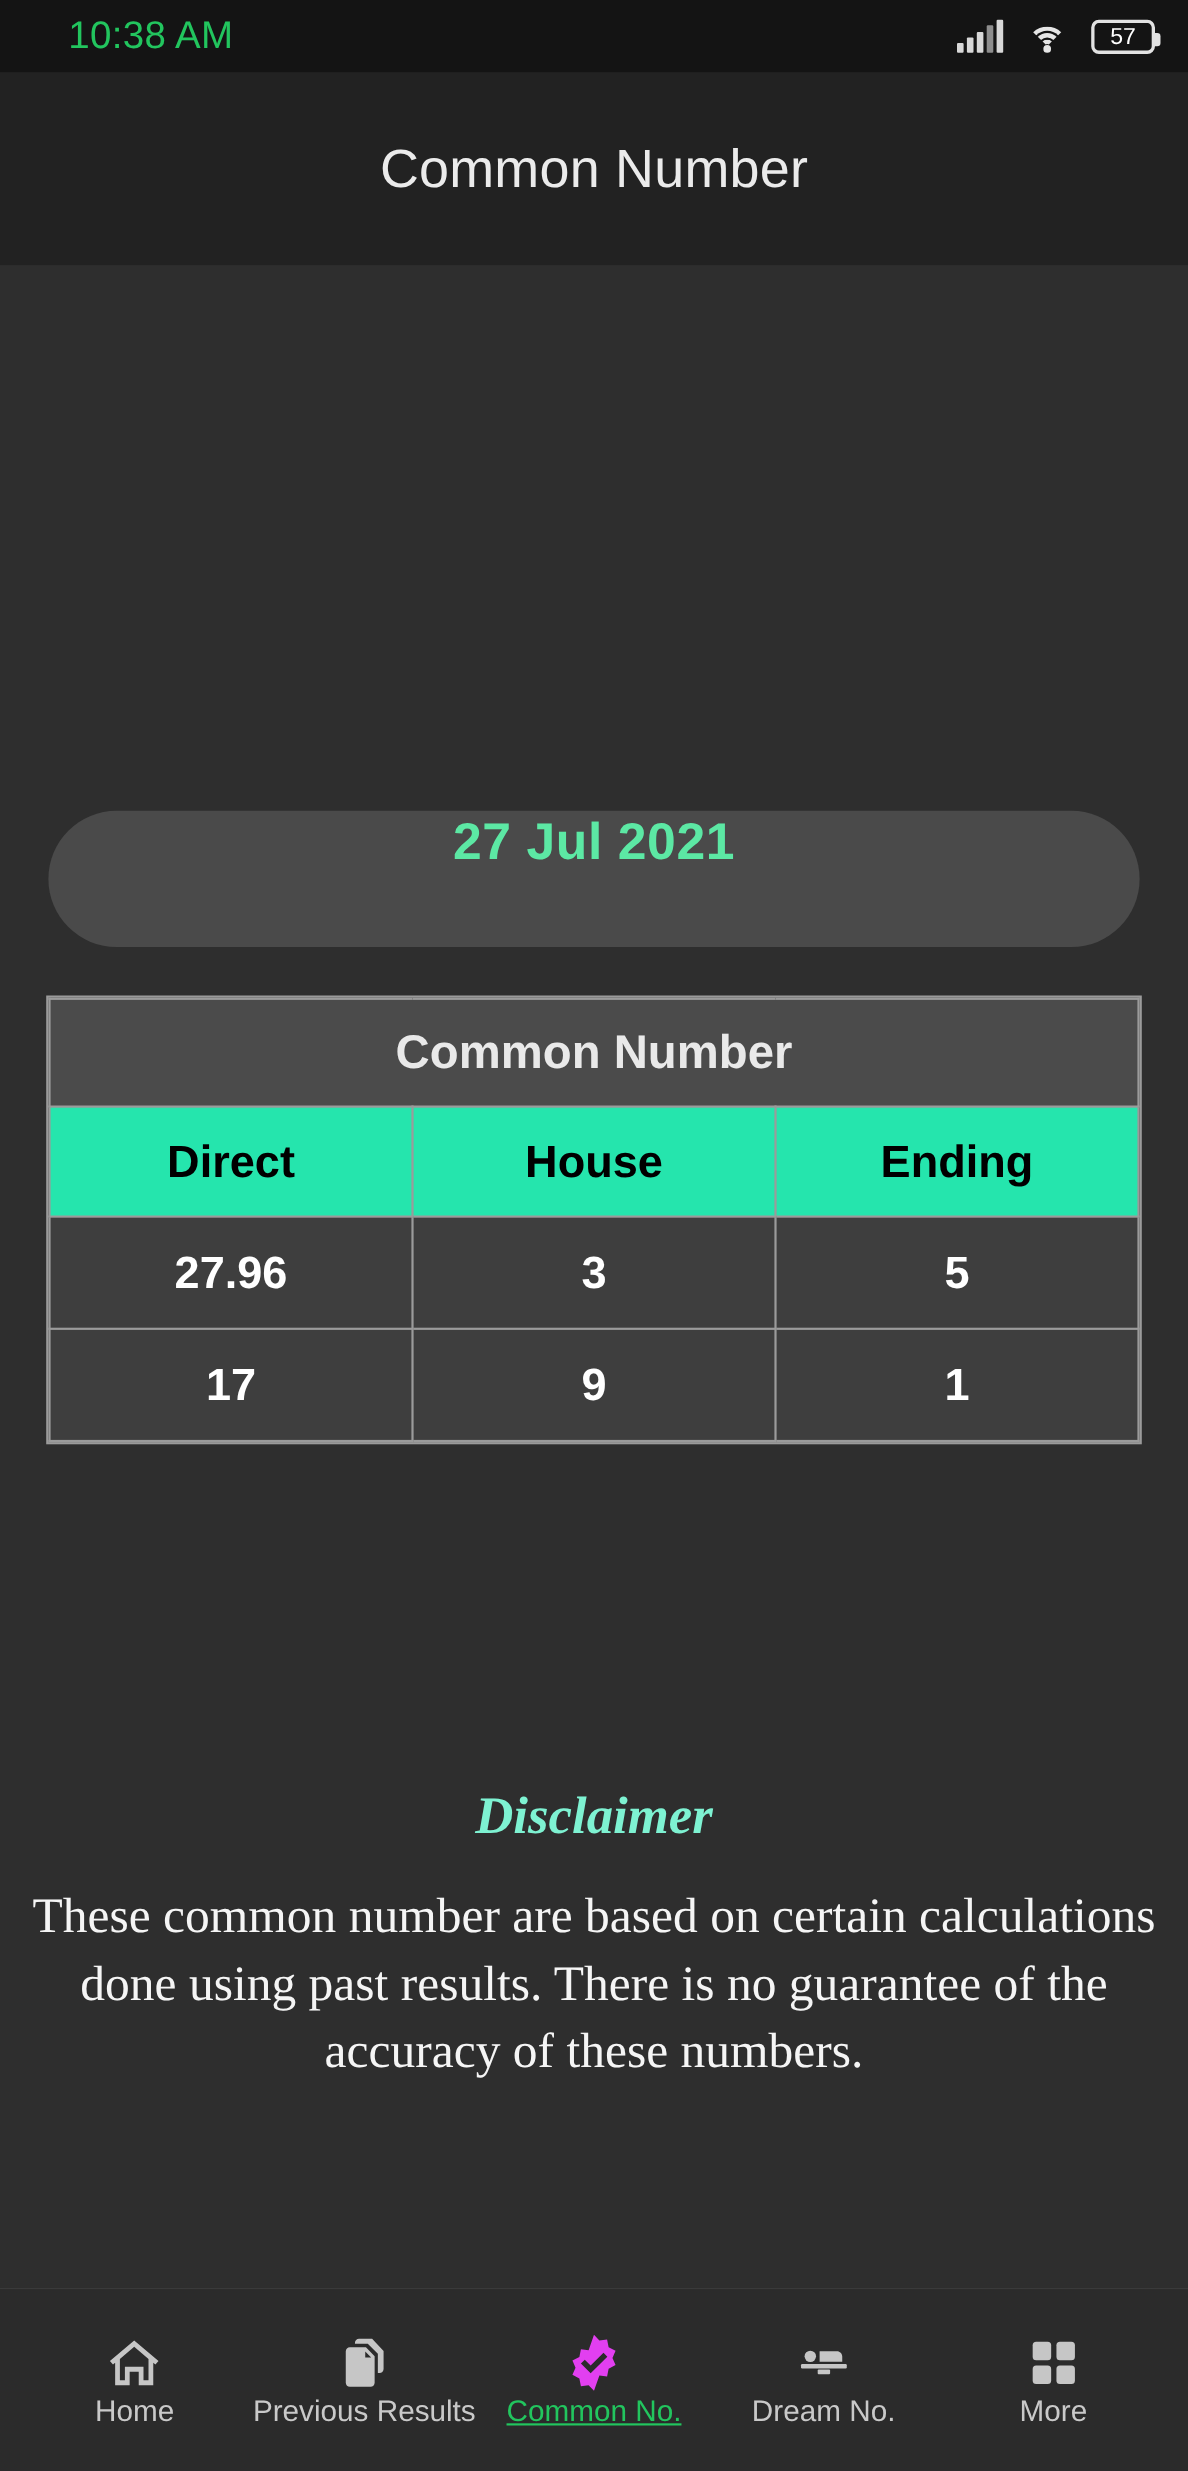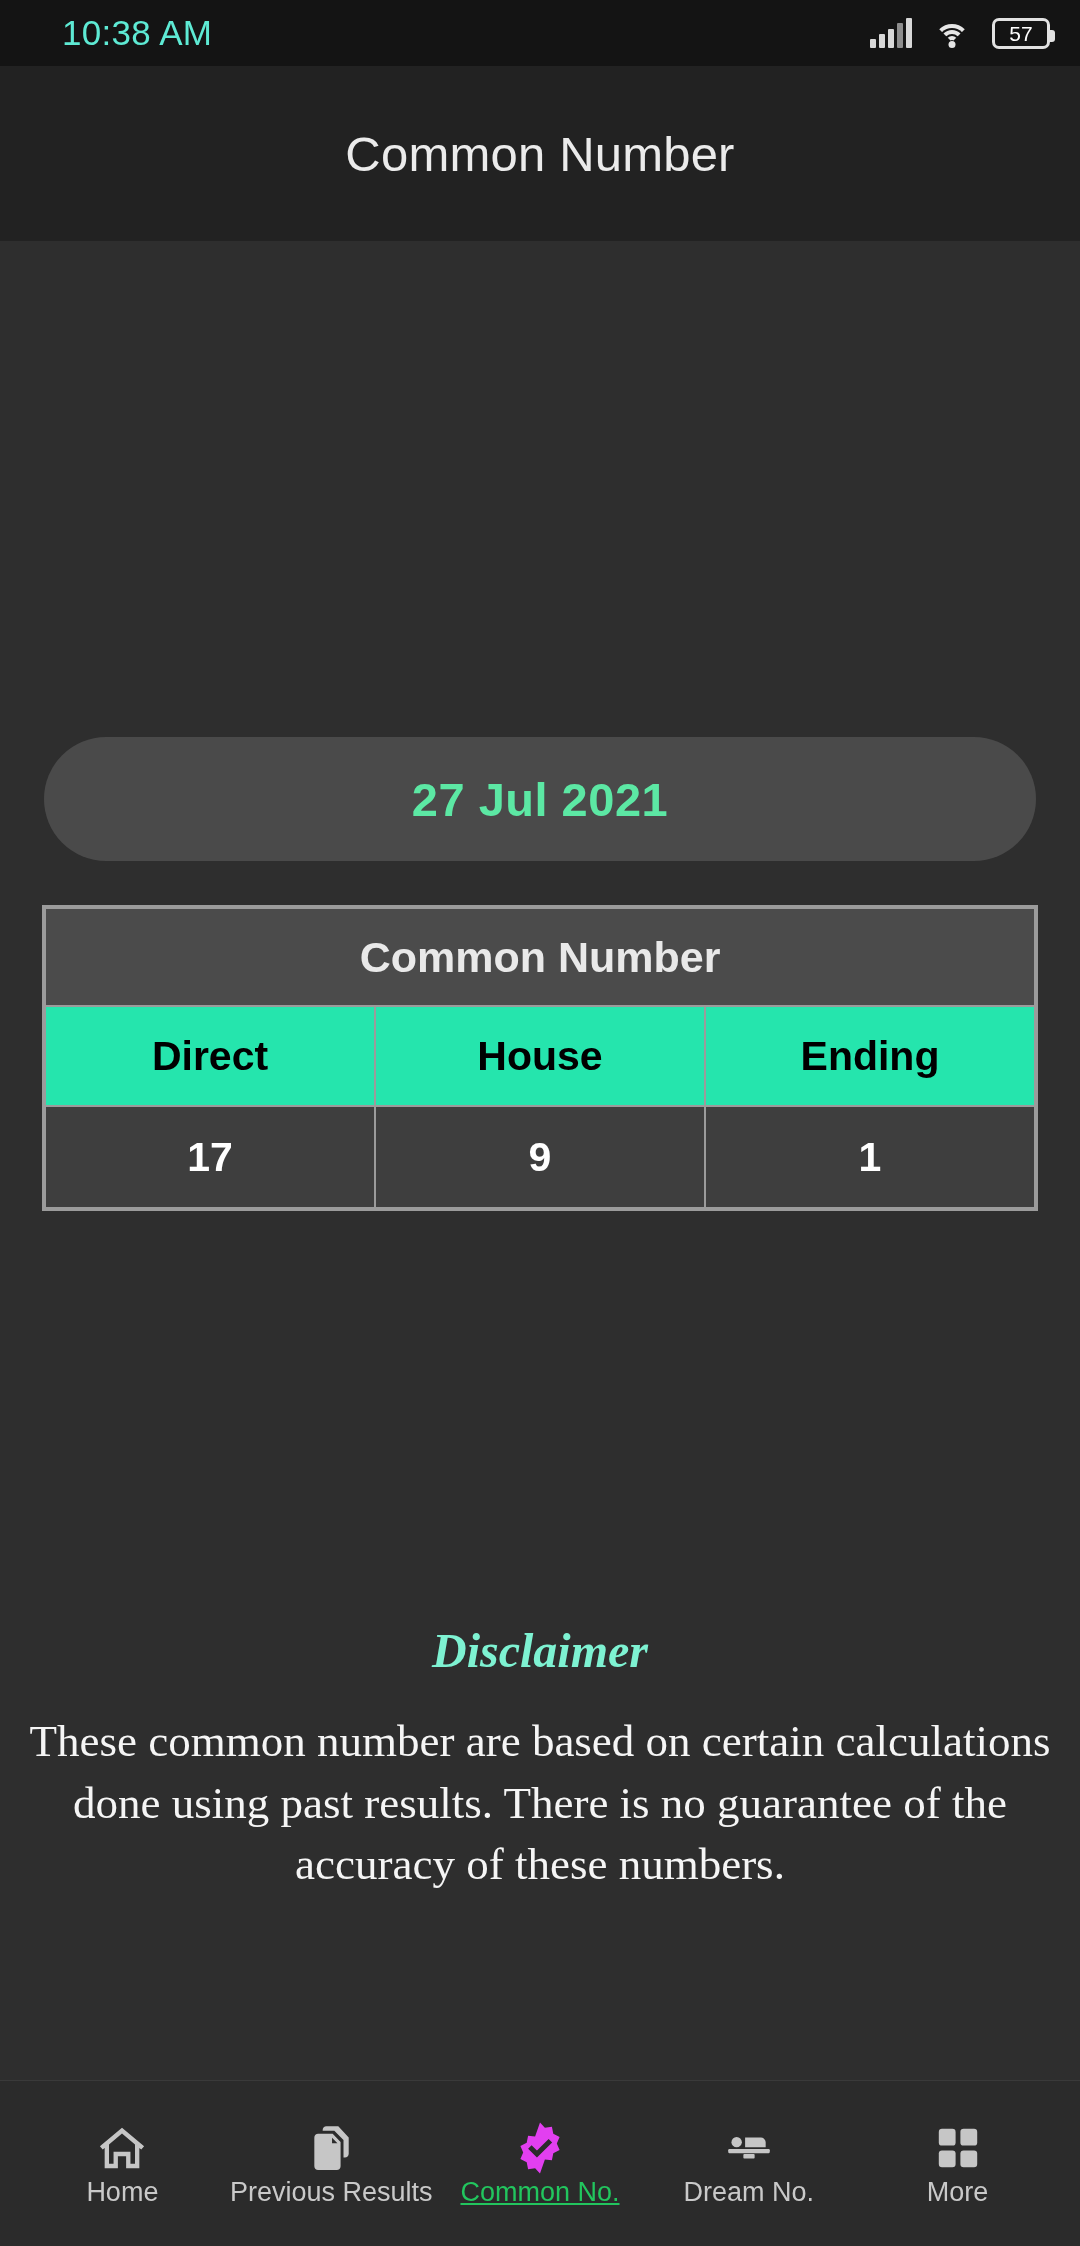--- a/index.html
+++ b/index.html
@@ -14,21 +14,21 @@
     background:#2e2e2e; display:flex; flex-direction:column;
   }
 
   
   .statusbar {
     height:66px; background:#141414; flex:0 0 66px;
     display:flex; align-items:center; justify-content:space-between;
     padding:0 30px 0 62px;
   }
   .status-clock {
-    color:#5eead4; font-size:35px; font-weight:400; letter-spacing:.3px;
+    color:#22c55e; font-size:35px; font-weight:400; letter-spacing:.3px;
   }
   .status-icons { display:flex; align-items:flex-start; gap:22px; }
   .signal-icon { display:flex; align-items:flex-end; gap:3px; height:30px; }
   .signal-icon i { display:block; width:6px; background:#d8d8d8; border-radius:1px; }
   .signal-icon i:nth-child(1){ height:9px; }
   .signal-icon i:nth-child(2){ height:14px; }
   .signal-icon i:nth-child(3){ height:19px; }
   .signal-icon i:nth-child(4){ height:25px; background:#8d8d8d; }
   .signal-icon i:nth-child(5){ height:30px; }
   .wifi-icon { position:relative; width:36px; height:30px; }
@@ -64,21 +64,21 @@
   .appbar-title {
     color:#ebebeb; font-size:49px; font-weight:400; letter-spacing:.2px;
   }
 
   
   .content { flex:1 1 auto; position:relative; }
 
   .date-pill {
     position:absolute; left:44px; top:496px; width:992px; height:124px;
     background:#4a4a4a; border-radius:62px;
-    display:flex; align-items:center; justify-content:center;
+    display:flex; justify-content:center;
   }
   .date-text {
     color:#5ce8a4; font-size:47px; font-weight:700; letter-spacing:.5px;
   }
 
   .table-wrap {
     position:absolute; left:42px; top:664px; width:996px;
     border:2px solid #9b9b9b; border-collapse:collapse;
   }
   table.cn-table { width:100%; border-collapse:collapse; table-layout:fixed; }
@@ -164,20 +164,25 @@
         <tbody>
           <tr>
             <td class="table-title-cell" colspan="3">Common Number</td>
           </tr>
           <tr>
             <td class="col-header">Direct</td>
             <td class="col-header">House</td>
             <td class="col-header">Ending</td>
           </tr>
           <tr>
+            <td class="data-cell">27.96</td>
+            <td class="data-cell">3</td>
+            <td class="data-cell">5</td>
+          </tr>
+          <tr>
             <td class="data-cell">17</td>
             <td class="data-cell">9</td>
             <td class="data-cell">1</td>
           </tr>
         </tbody>
       </table>
     </div>
 
     <div class="disclaimer-title">Disclaimer</div>
     <div class="disclaimer-body">These common number are based on certain calculations done using past results. There is no guarantee of the accuracy of these numbers.</div>

